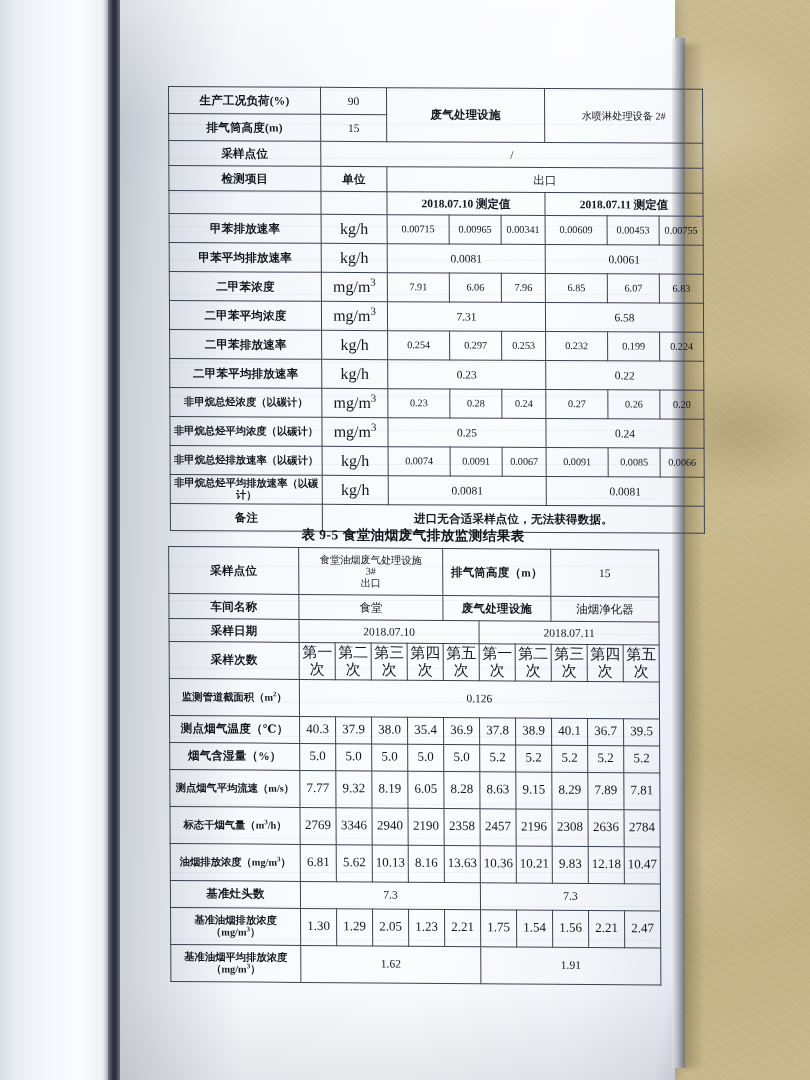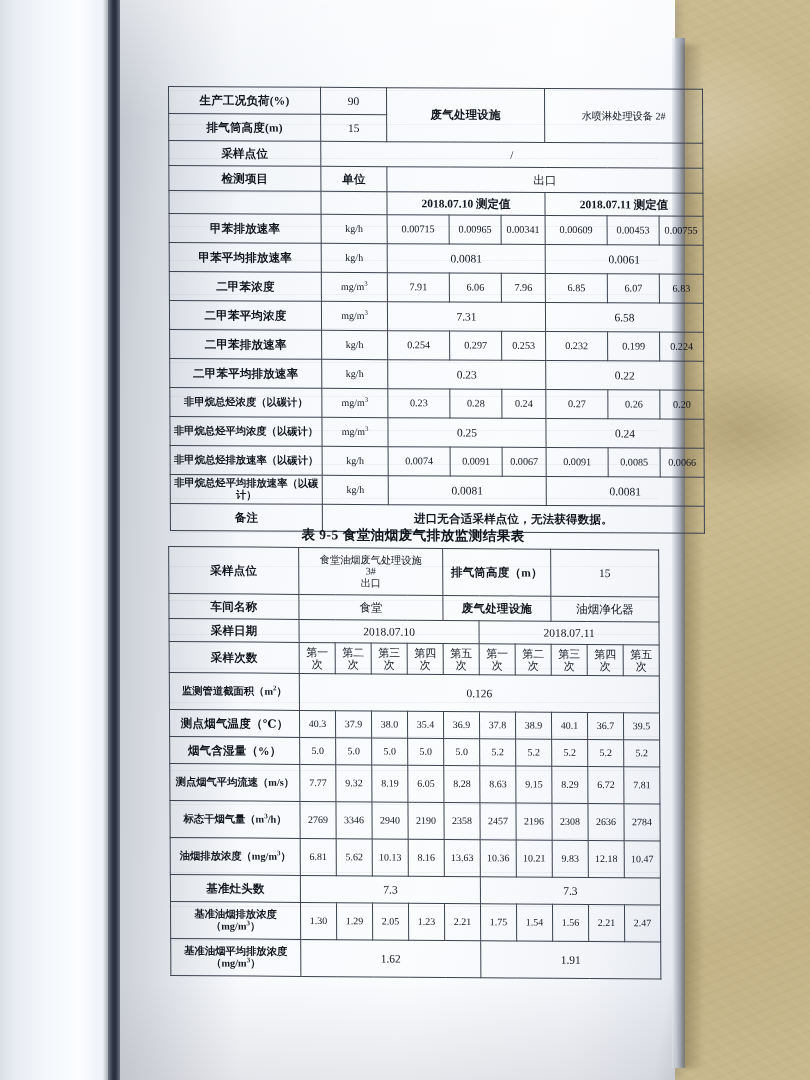--- a/index.html
+++ b/index.html
@@ -56,24 +56,24 @@
   .sheet{position:absolute;left:48px;width:490px;}
 
   table.rep{border-collapse:collapse;width:490px;table-layout:fixed;
     font-family:"Liberation Serif","DejaVu Serif",serif;color:#12161f;}
   table.rep td{border:1px solid #3b4250;text-align:center;vertical-align:middle;
     padding:1px 1px;line-height:1.12;background:rgba(255,255,255,0);}
   .lbl{font-weight:bold;font-size:11.5px;letter-spacing:.2px;}
   .lbl-sm{font-weight:bold;font-size:10.3px;letter-spacing:0;line-height:1.1;}
   .val{font-size:11.5px;}
   .val-sm{font-size:10.2px;}
-  .val-xs{font-size:10px;}
-  .unit{font-size:10px;}
+  .val-xs{font-size:13px;}
+  .unit{font-size:16px;}
   .hdr{font-weight:bold;font-size:11.5px;}
-  .tinyhdr{font-size:11px;line-height:1.05;font-weight:normal;}
+  .tinyhdr{font-size:15px;line-height:1.05;font-weight:normal;}
   sup{font-size:.68em;vertical-align:super;line-height:0;}
 
   .tbl-title{text-align:center;font-weight:bold;font-size:13.5px;letter-spacing:.5px;
     color:#0f131c;padding:4px 0 3px 0;}
 
   
   #t1-wrap{top:86px;transform:skewY(0.55deg) rotate(-0.25deg);transform-origin:left top;}
   #t2-wrap{top:521px;transform:skewY(0.7deg) rotate(-0.3deg);transform-origin:left top;}
 
   
@@ -303,21 +303,21 @@
           <tr>
             <td class="lbl-sm" style="height:34px"><span>测点烟气平均流速（m/s）</span></td>
             <td class="val-xs"><span>7.77</span></td>
             <td class="val-xs"><span>9.32</span></td>
             <td class="val-xs"><span>8.19</span></td>
             <td class="val-xs"><span>6.05</span></td>
             <td class="val-xs"><span>8.28</span></td>
             <td class="val-xs"><span>8.63</span></td>
             <td class="val-xs"><span>9.15</span></td>
             <td class="val-xs"><span>8.29</span></td>
-            <td class="val-xs"><span>6.72</span></td>
+            <td class="val-xs"><span>7.89</span></td>
             <td class="val-xs"><span>7.81</span></td>
           </tr>
           <tr>
             <td class="lbl-sm" style="height:34px"><span>标态干烟气量（m<sup>3</sup>/h）</span></td>
             <td class="val-xs"><span>2769</span></td>
             <td class="val-xs"><span>3346</span></td>
             <td class="val-xs"><span>2940</span></td>
             <td class="val-xs"><span>2190</span></td>
             <td class="val-xs"><span>2358</span></td>
             <td class="val-xs"><span>2457</span></td>

